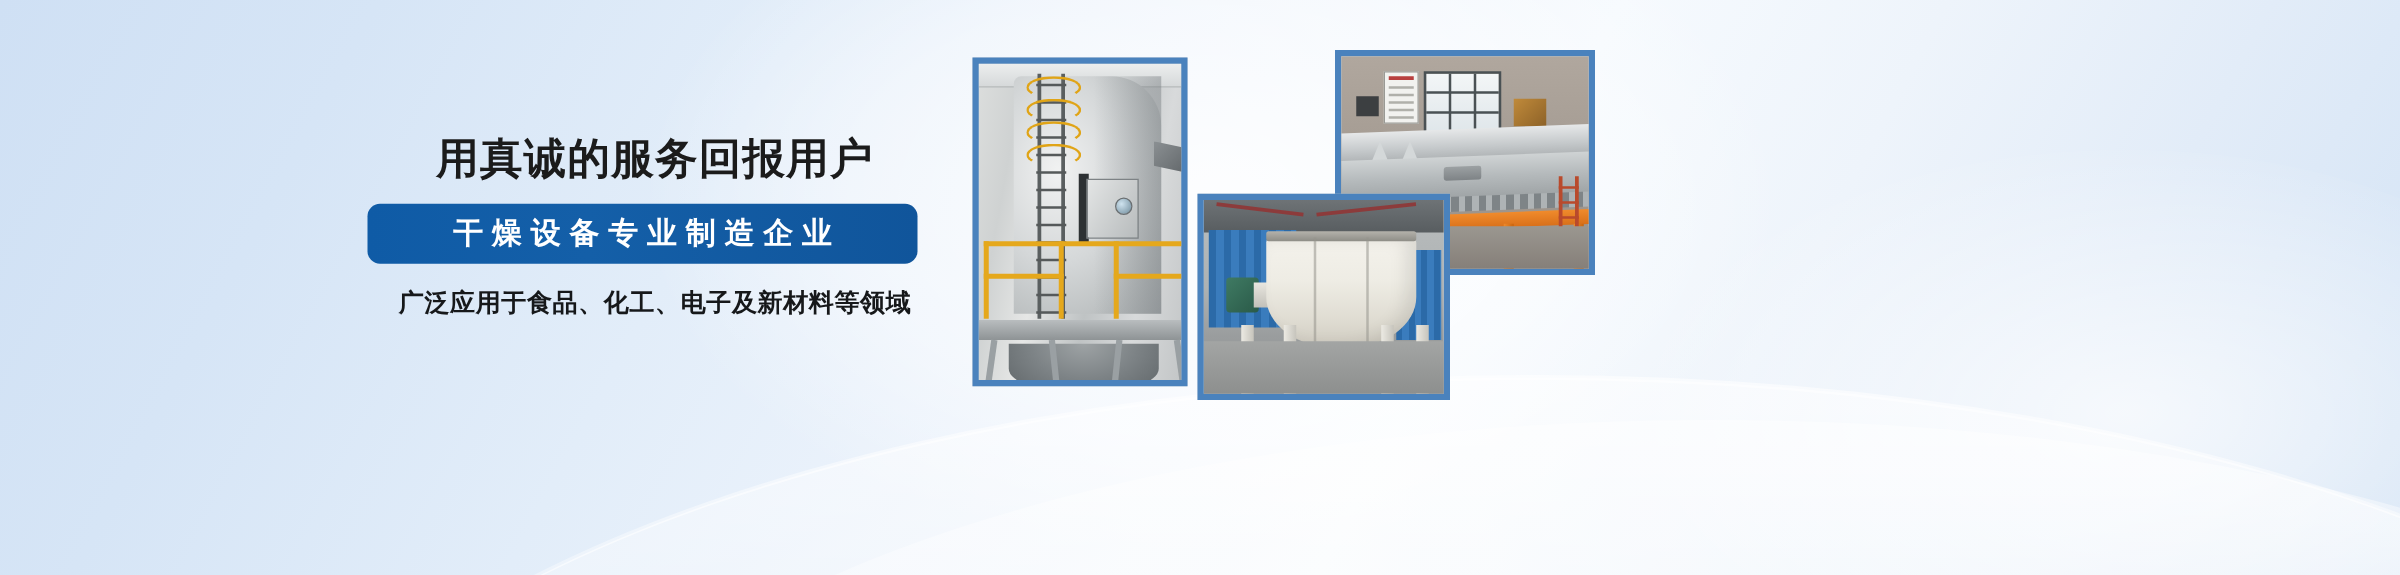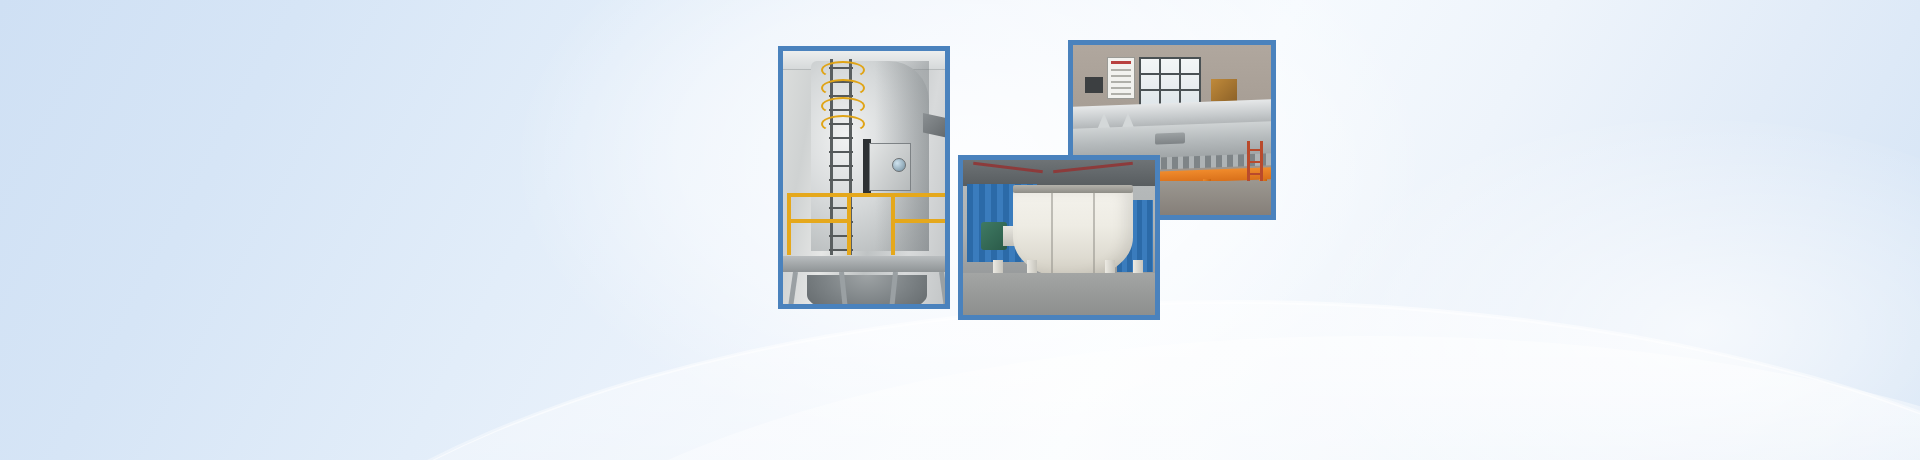--- a/index.html
+++ b/index.html
@@ -414,20 +414,25 @@
 <body>
 
 <div class="banner">
 
   <div class="bg-glow"></div>
   <div class="bg-glow-2"></div>
   <div class="swoosh"></div>
   <div class="swoosh-2"></div>
   <div class="swoosh-edge"></div>
 
+  <div class="text-block">
+    <div class="headline">用真诚的服务回报用户</div>
+    <div class="pill">干燥设备专业制造企业</div>
+    <div class="subline">广泛应用于食品、化工、电子及新材料等领域</div>
+  </div>
 
   <div class="photo photo-dryer">
     <div class="inner">
       <div class="p1-bg"></div>
       <div class="p1-ceiling"></div>
       <div class="p1-tower"></div>
       <div class="p1-tower-shade"></div>
       <div class="p1-duct"></div>
       <div class="p1-dark"></div>
       <div class="p1-hatch">

